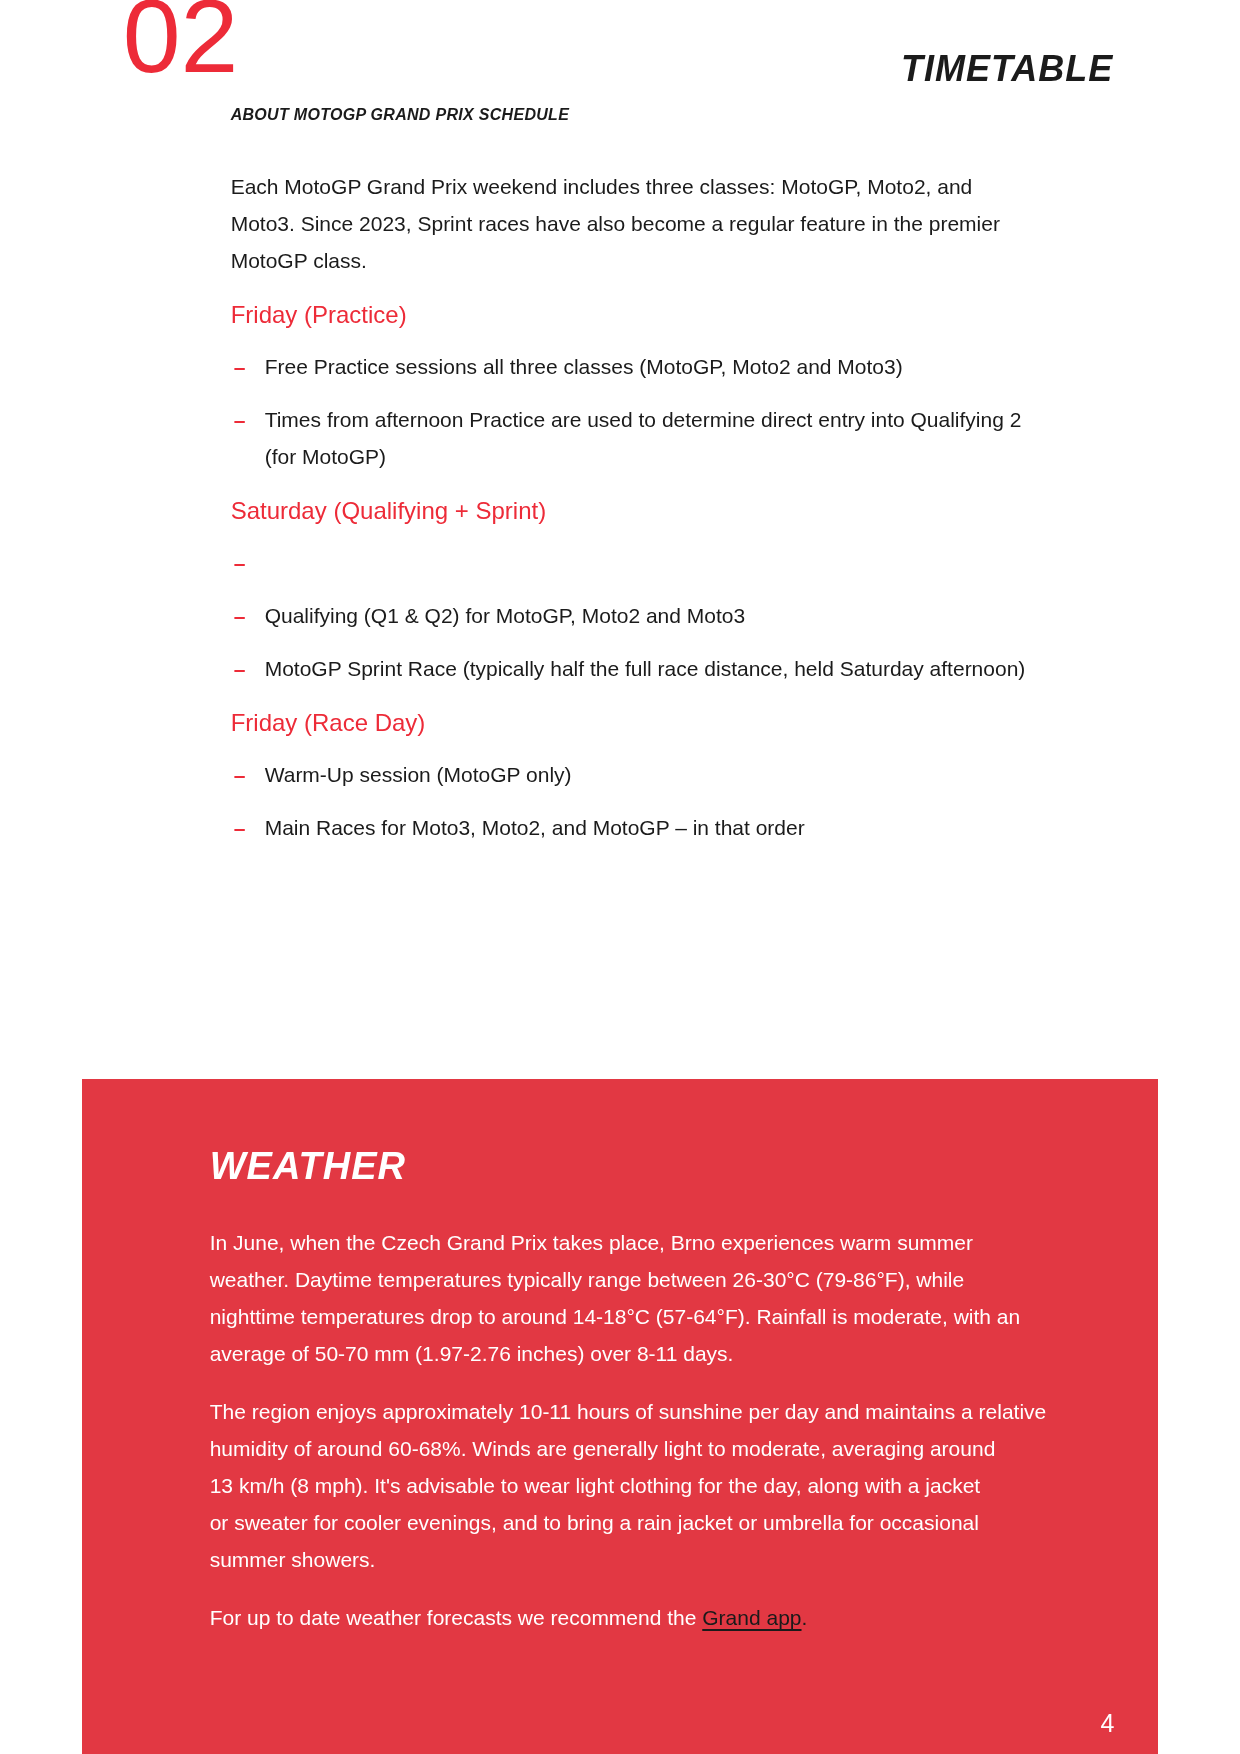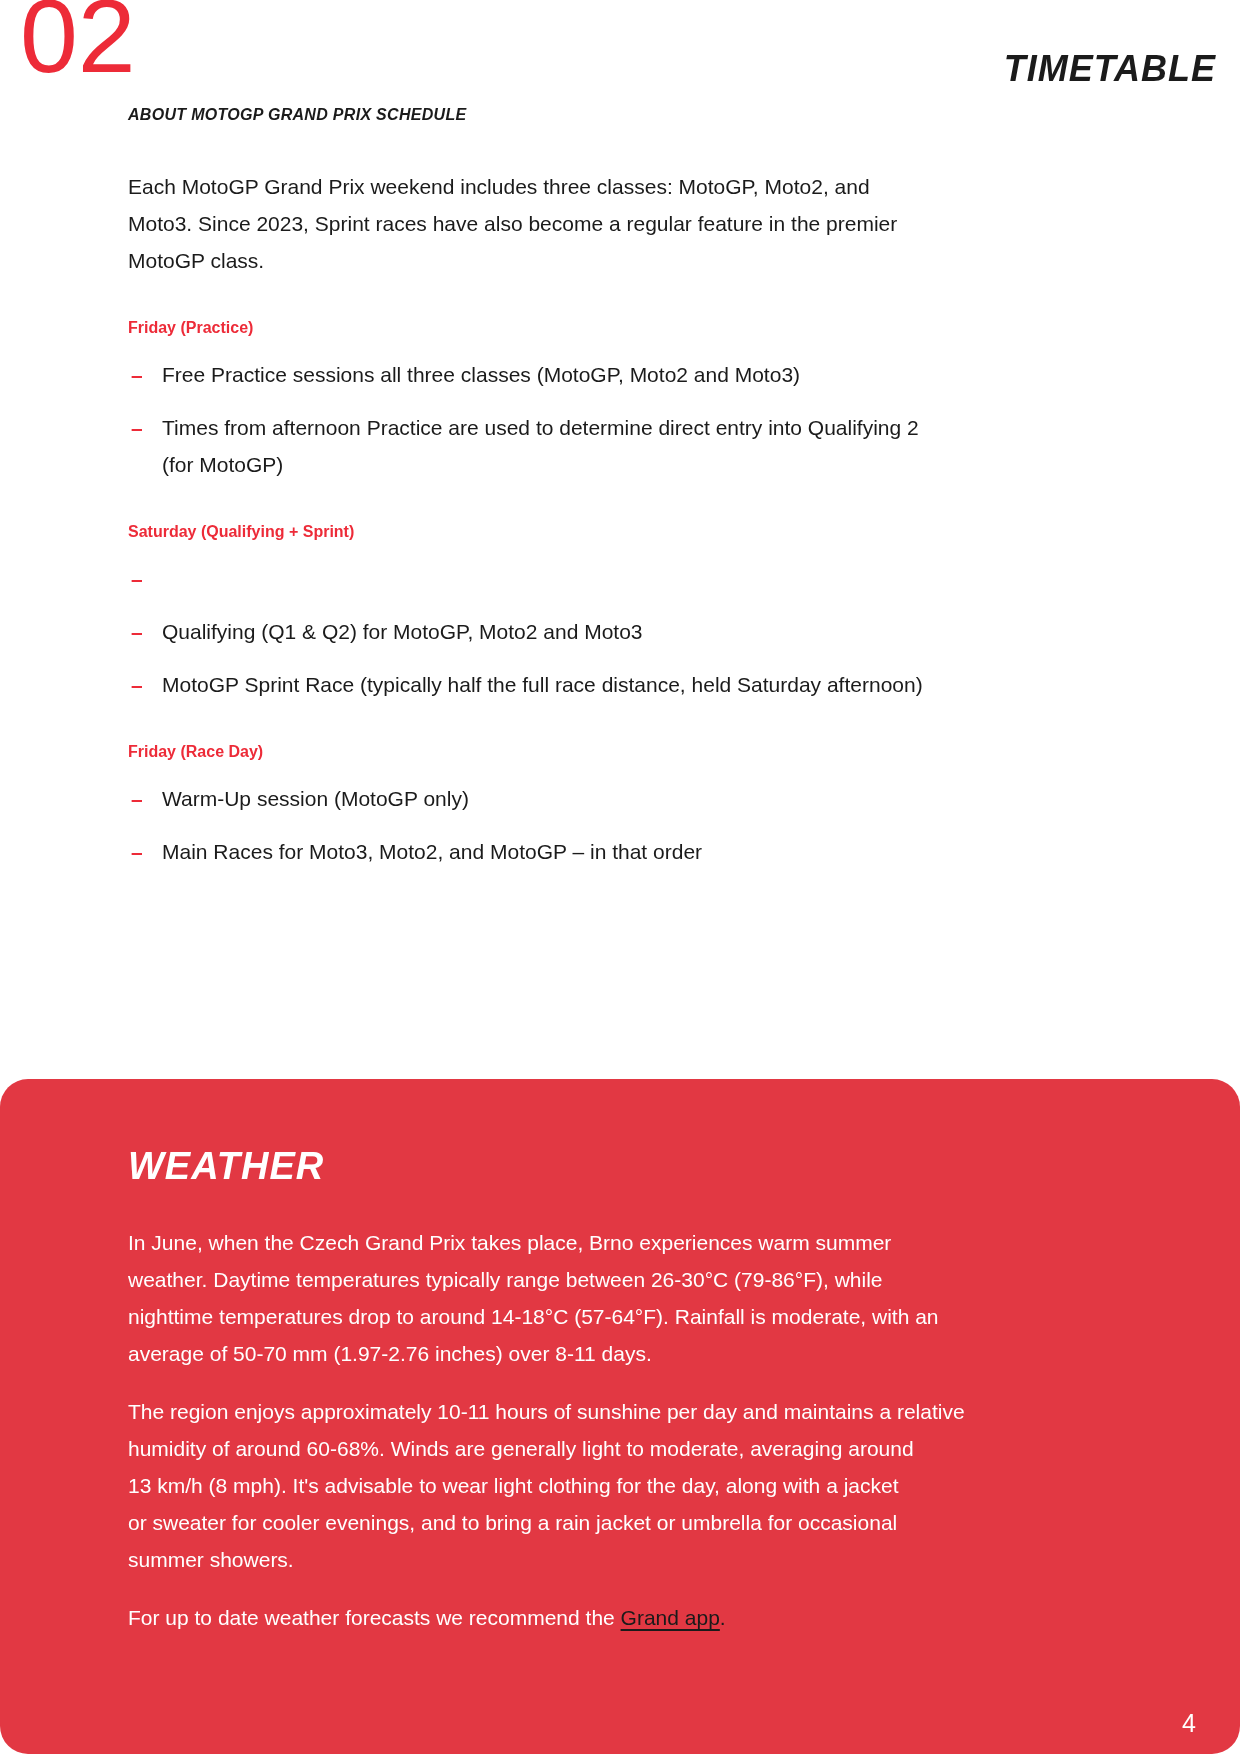--- a/index.html
+++ b/index.html
@@ -2,21 +2,21 @@
 <html style="--accent: #ed2b38; --banner: #e23843; --text-dark: #1b1b1b; --text-light: #ffffff; --link-dark: #1a1a1a;"><head>
 <meta charset="utf-8">
 <style>
   :root{
     --accent: #ed2b38;
     --banner: #e23843;
     --text-dark: #1b1b1b;
     --text-light: #ffffff;
     --link-dark: #1a1a1a;
   }
-  *{box-sizing:border-box;}
+  *{box-sizing:border-box;align-items:center;}
   html,body{margin:0;padding:0;}
   body{
     width:1240px;height:1754px;
     background:#ffffff;
     font-family:"Liberation Sans", sans-serif;
     color:var(--text-dark);
     overflow:hidden;
   }
   .page{width:1240px;height:1754px;display:flex;flex-direction:column;}
 
@@ -48,44 +48,43 @@
     margin:16px 0 0;
     font-size:16px;font-weight:700;font-style:italic;
     letter-spacing:0.3px;
   }
   .intro{
     margin:44px 0 0;
     font-size:21px;line-height:37px;
     white-space:pre-line;
   }
   .day-heading{
-    margin:40px 0 0;
+    margin:22px 0 0;
     color:var(--accent);
-    font-size:16px;font-weight:700;
+    font-size:24px;font-weight:400;
   }
   .bullet-list{list-style:none;margin:19px 0 0;padding:0 0 0 3px;}
   .bullet{
     display:flex;align-items:flex-start;
     margin:0 0 16px;
     font-size:21px;line-height:37px;
   }
   .dash{
     color:var(--accent);font-weight:700;
     width:14px;margin-right:17px;flex:none;
   }
   .bullet-text{white-space:pre-line;}
 
   
   .weather-banner{
     flex:1;
     background:var(--banner);
     color:var(--text-light);
     padding:66px 112px 0 128px;
     position:relative;
-    border-radius:28px;
   }
   .weather-title{
     margin:0 0 36px;
     font-size:38px;font-weight:700;font-style:italic;
     letter-spacing:1px;
     color:var(--text-light);
   }
   .weather-par{
     margin:0 0 21px;
     font-size:21px;line-height:37px;

